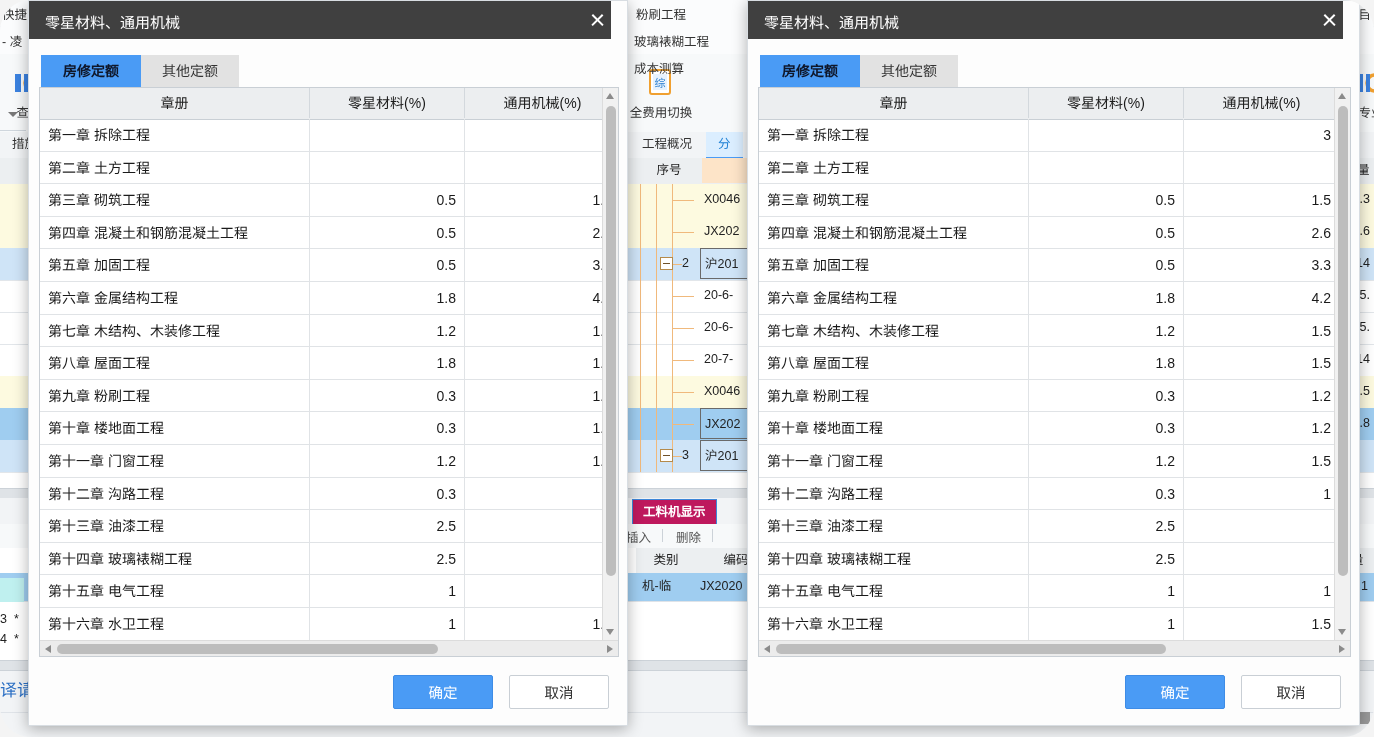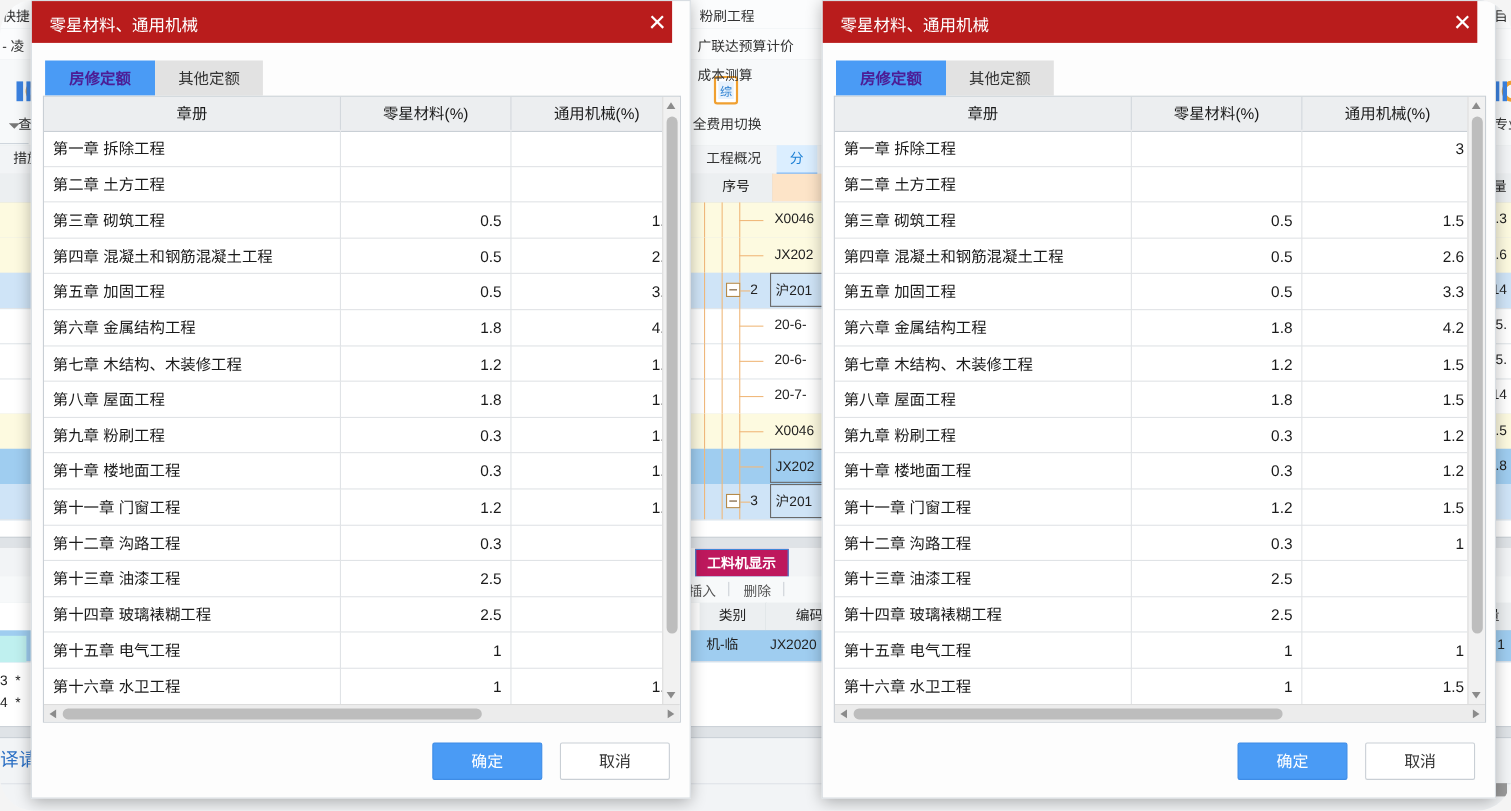--- a/index.html
+++ b/index.html
@@ -73,32 +73,32 @@
            border-bottom: 1px solid #dfe3e8; }
   .lgcell { position: absolute; top: 0; height: 27px; line-height: 27px; font-size: 12.5px;
             color: #222; padding: 0 4px; white-space: nowrap; overflow: hidden; box-sizing: border-box; }
   .bg-statusbar { position: absolute; left: 0; bottom: 0; width: 1374px; height: 24px;
                   background: #f2f4f6; border-top: 1px solid #dfe3e8; }
   .bg-note { position: absolute; font-size: 17px; color: #2b6fc4; white-space: nowrap; }
 
   
   .dlg { position: absolute; background: #fdfdfd; box-shadow: 0 3px 14px rgba(0,0,0,.30);
          border: 1px solid #d8dde2; box-sizing: border-box; }
-  .dlg-title { position: absolute; left: 0; top: 0; right: 16px; height: 38px; background: #b91c1c; }
+  .dlg-title { position: absolute; left: 0; top: 0; right: 16px; height: 38px; background: #404040; }
   .dlg-title-txt { position: absolute; left: 16px; top: 10px; font-size: 15px; color: #fff; white-space: nowrap; }
   .dlg-close { position: absolute; top: 9px; width: 20px; height: 20px; cursor: pointer; }
   .dlg-close:before, .dlg-close:after {
       content: ""; position: absolute; left: 3px; top: 9px; width: 15px; height: 2.4px; background: #fff; }
   .dlg-close:before { transform: rotate(45deg); }
   .dlg-close:after  { transform: rotate(-45deg); }
 
   .tabbar { position: absolute; left: 0; height: 32px; }
   .tab { position: absolute; top: 0; height: 32px; line-height: 32px; text-align: center;
          font-size: 14px; cursor: pointer; box-sizing: border-box; }
-  .tab.active { background: #4a9bf5; color: #4c1d95; font-weight: bold; text-align: center; }
+  .tab.active { background: #4a9bf5; color: #0f172a; font-weight: bold; text-align: center; }
   .tab.idle { background: #e2e2e2; color: #333; }
 
   .tblwrap { position: absolute; border: 1px solid #c9cfd5; background: #fff; box-sizing: border-box; overflow: hidden; }
   .thead { position: absolute; left: 0; top: 0; height: 31px; background: #eceef0;
            border-bottom: 1px solid #c9cfd5; }
   .th { position: absolute; top: 0; height: 30px; line-height: 30px; font-size: 14px;
         text-align: center; color: #1a1a1a; border-right: 1px solid #d3d8dd;
         box-sizing: border-box; white-space: nowrap; overflow: hidden; }
   .th.last { border-right: none; }
   .tbody { position: absolute; left: 0; overflow: hidden; }
@@ -135,21 +135,21 @@
 
   <div class="bg">
 
     <div class="bg-topbar" id="bg-topbar">
         <div class="bg-topbar-txt" style="left: 2px;">快捷</div>
         <div class="bg-topbar-txt" style="left: 636px;">粉刷工程</div>
         <div class="bg-topbar-txt" style="left: 1346px;">项目</div>
       </div>
     <div class="bg-row2" id="bg-row2">
         <div class="bg-row2-txt" style="left: 2px;">- 凌</div>
-        <div class="bg-row2-txt" style="left: 634px;">广联达预算计价</div>
+        <div class="bg-row2-txt" style="left: 634px;">玻璃裱糊工程</div>
       </div>
 
     <div class="bg-ribbon" id="bg-ribbon">
         <div class="ribbon-item" style="left: -16px; top: 8px;">
           <div class="ribbon-ico"><svg width="34" height="34" viewBox="0 0 34 34">
               <rect x="3" y="8" width="6" height="18" fill="#3b82e0"></rect>
               <circle cx="21" cy="17" r="8" fill="none" stroke="#f0a030" stroke-width="3.5"></circle>
               <rect x="12" y="8" width="4" height="18" fill="#3b82e0"></rect>
             </svg></div>
           <div class="ribbon-lbl">查询</div>

